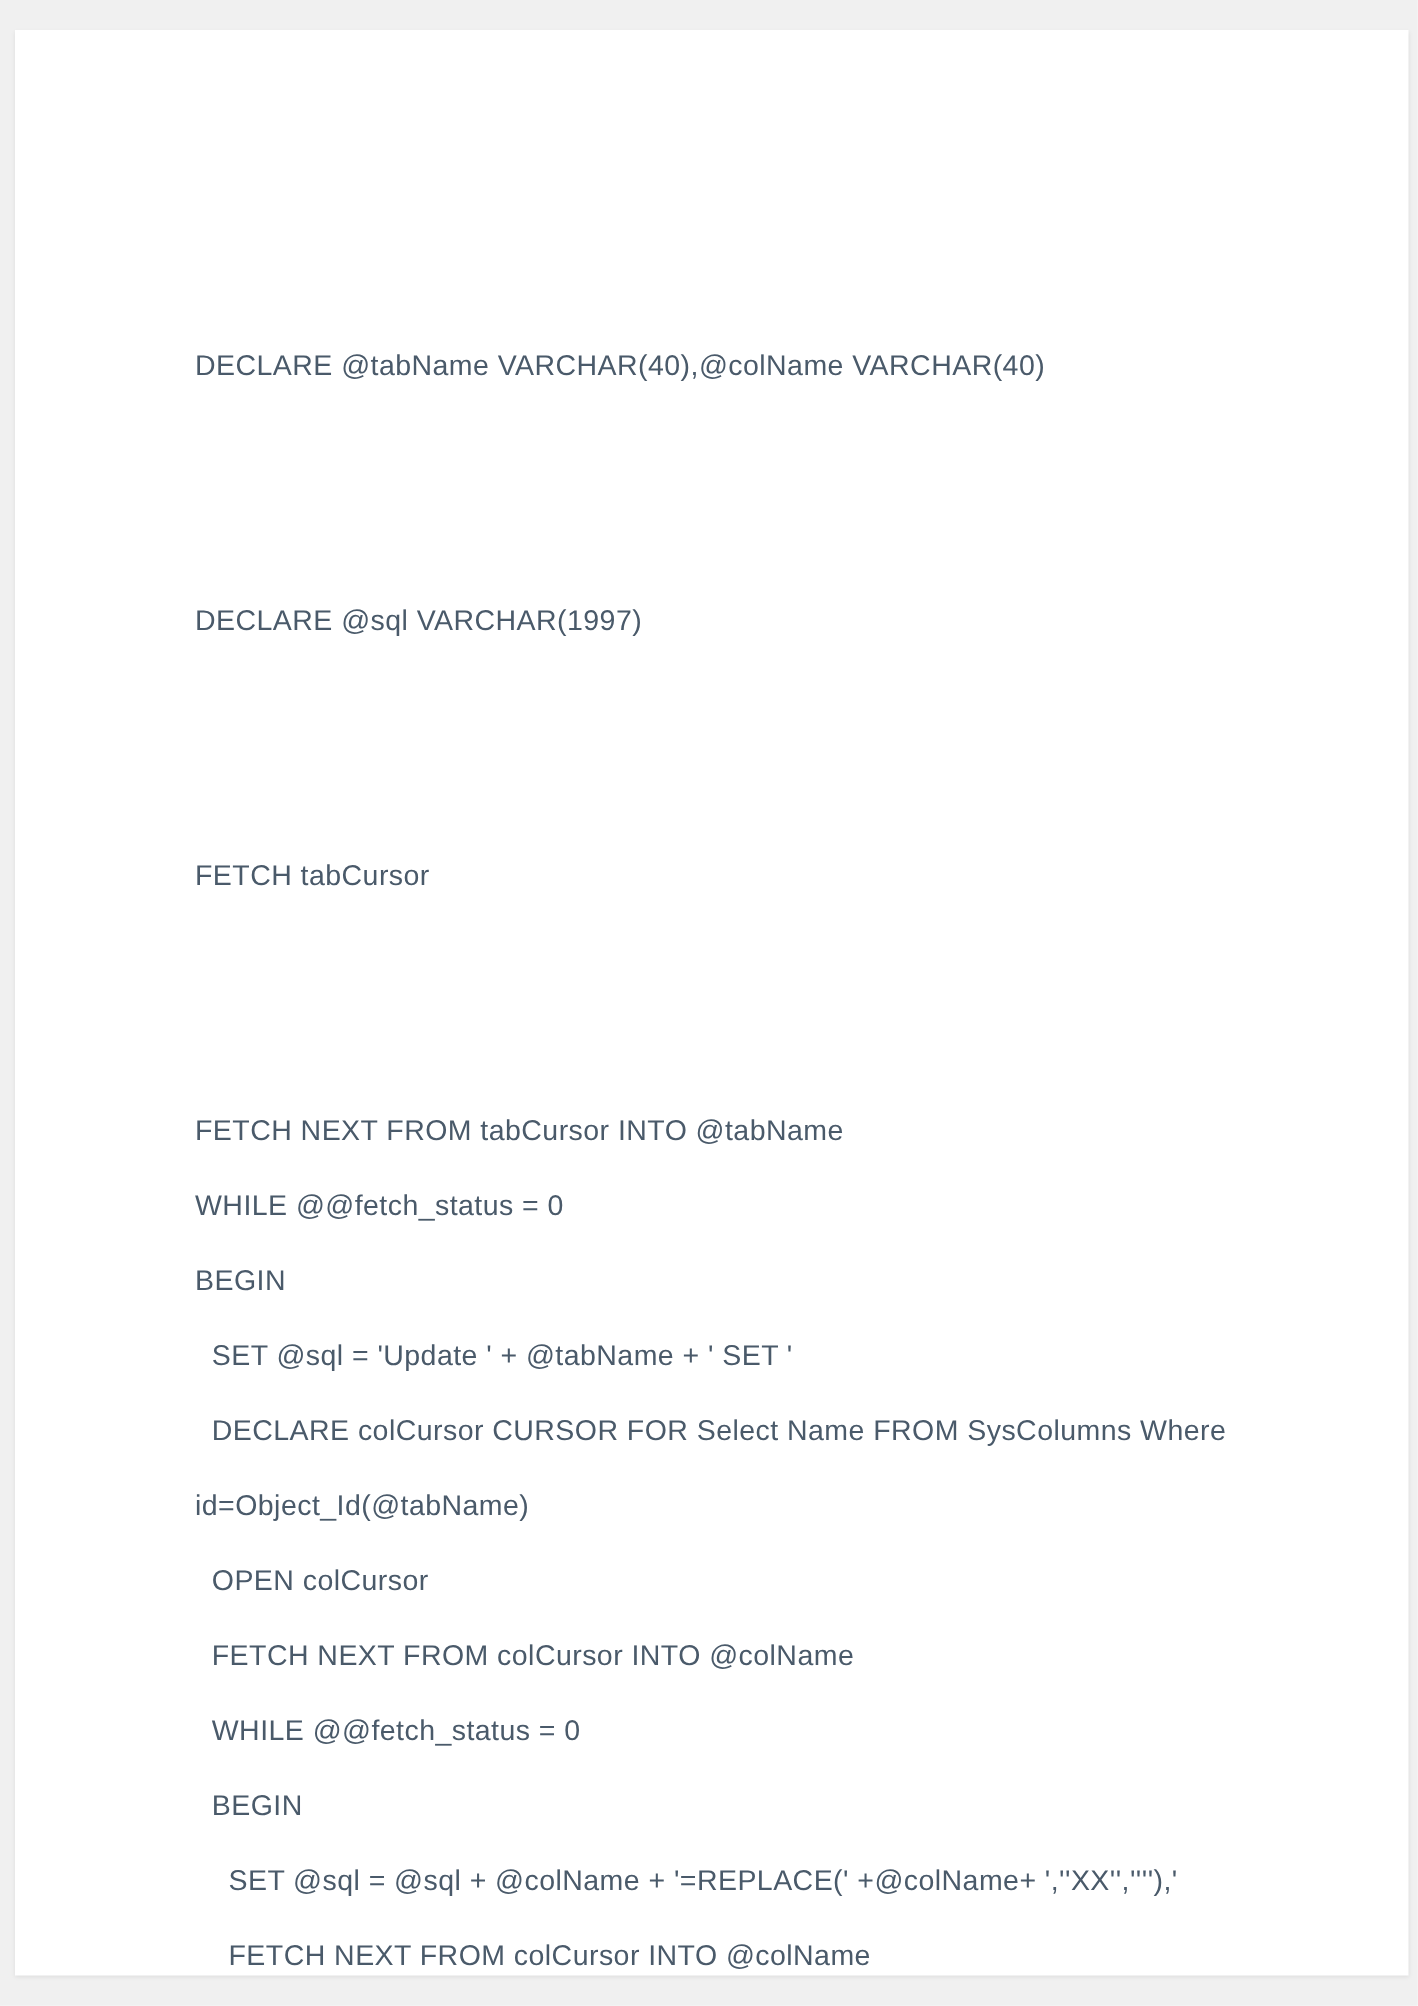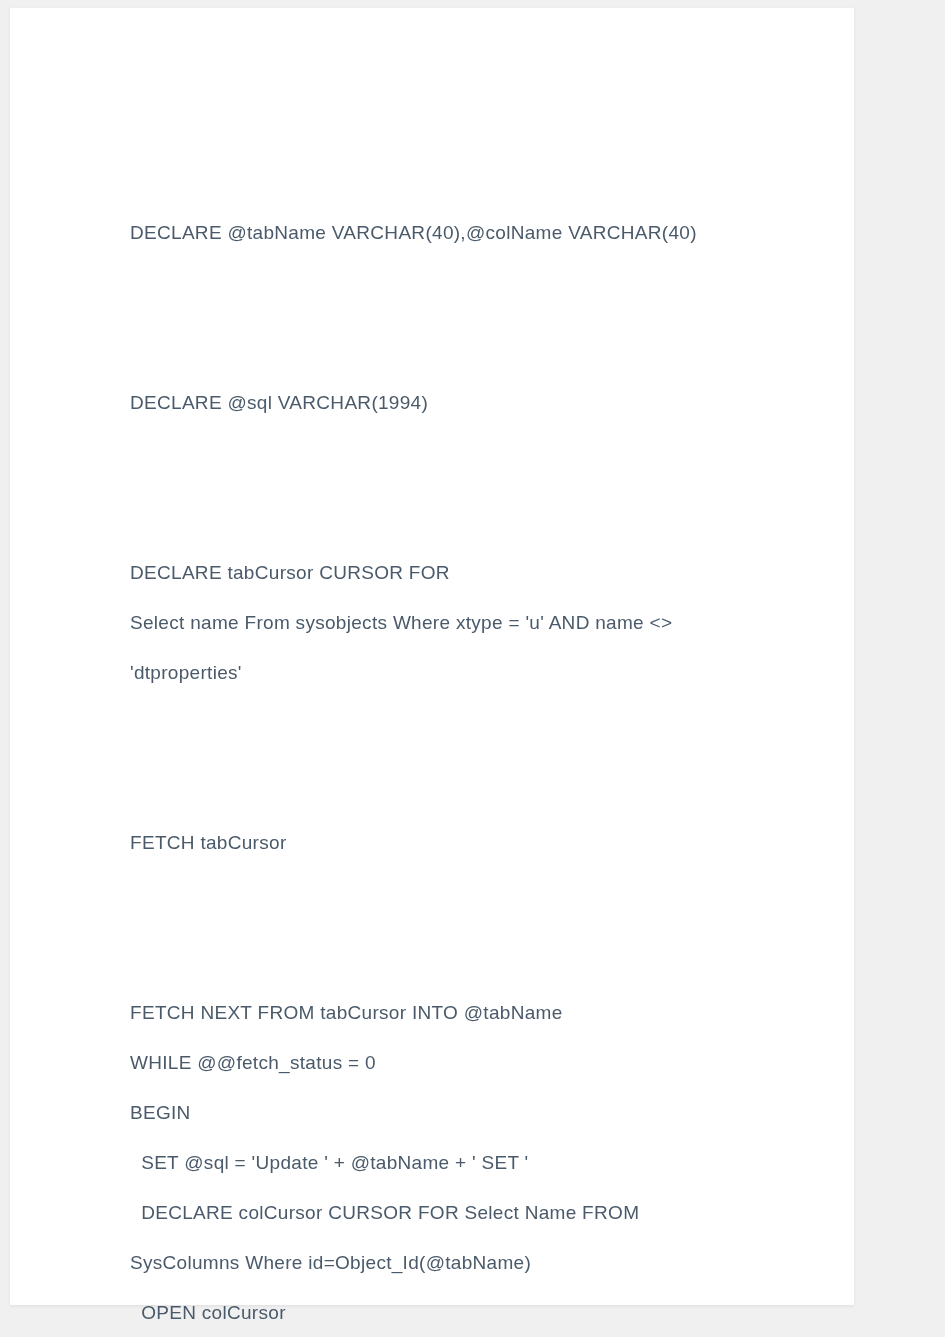--- a/index.html
+++ b/index.html
@@ -5,22 +5,22 @@
   html, body {
     margin: 0;
     padding: 0;
     background: #f0f0f0;
     width: 945px;
     height: 1337px;
     overflow: hidden;
   }
   .page {
     background: #ffffff;
-    margin: 8px 10px;
-    width: 844px;
+    margin: 20px 10px;
+    width: 929px;
     height: 1297px;
     box-shadow: 0 1px 3px rgba(0,0,0,0.08);
     box-sizing: border-box;
     padding: 100px 120px 0 120px;
   }
   .code {
     font-family: Verdana, Geneva, Tahoma, sans-serif;
     font-size: 19px;
     color: #4a5a6a;
     line-height: 50px;
@@ -31,23 +31,21 @@
   .para {
     margin: 0 0 20px 0;
   }
 </style>
 </head>
 <body>
 
 <div class="page">
   <div class="code">
     <p class="para">DECLARE @tabName VARCHAR(40),@colName VARCHAR(40)</p>
-    <p class="para">DECLARE @sql VARCHAR(1994)</p>
-    <p class="para">DECLARE tabCursor CURSOR FOR
-Select name From sysobjects Where xtype = 'u' AND name &lt;&gt; 'dtproperties'</p>
+    <p class="para">DECLARE @sql VARCHAR(1997)</p>
     <p class="para">FETCH tabCursor</p>
     <p class="para">FETCH NEXT FROM tabCursor INTO @tabName
 WHILE @@fetch_status = 0
 BEGIN
   SET @sql = 'Update ' + @tabName + ' SET '
   DECLARE colCursor CURSOR FOR Select Name FROM SysColumns Where id=Object_Id(@tabName)
   OPEN colCursor
   FETCH NEXT FROM colCursor INTO @colName
   WHILE @@fetch_status = 0
   BEGIN

